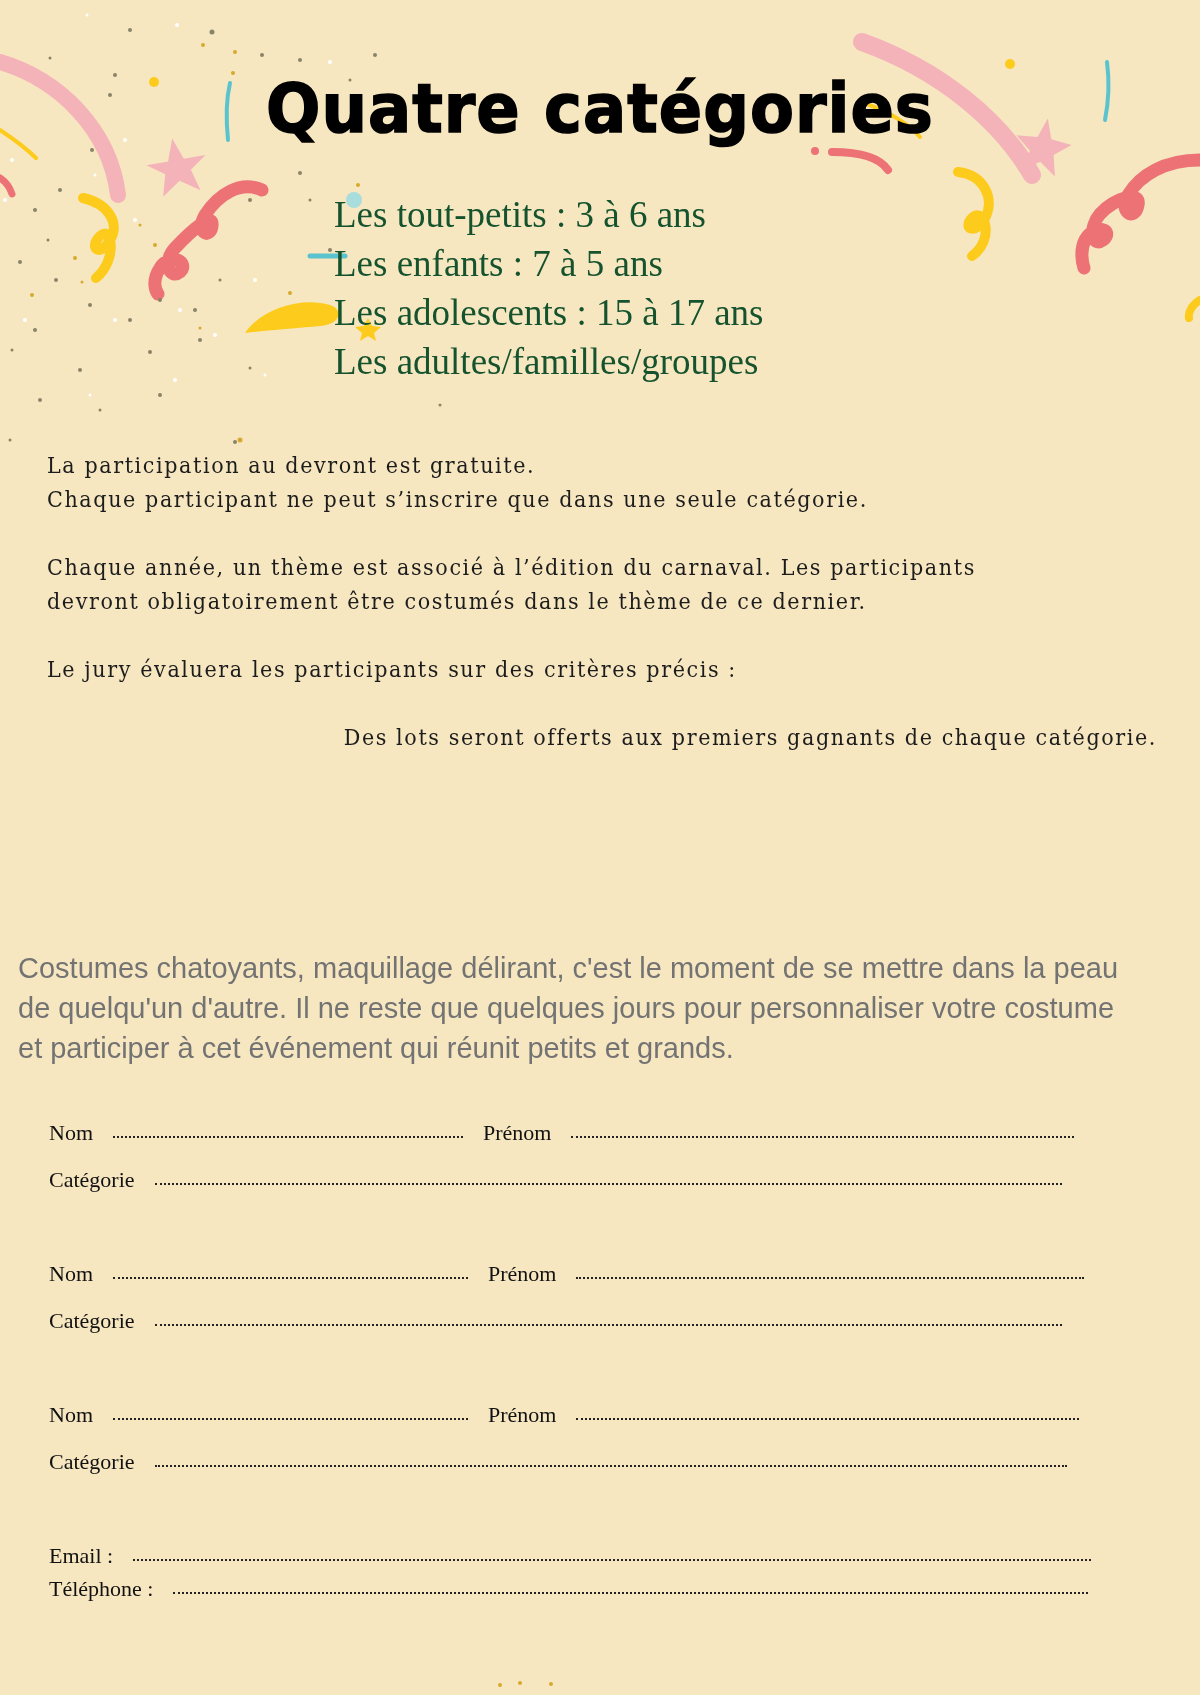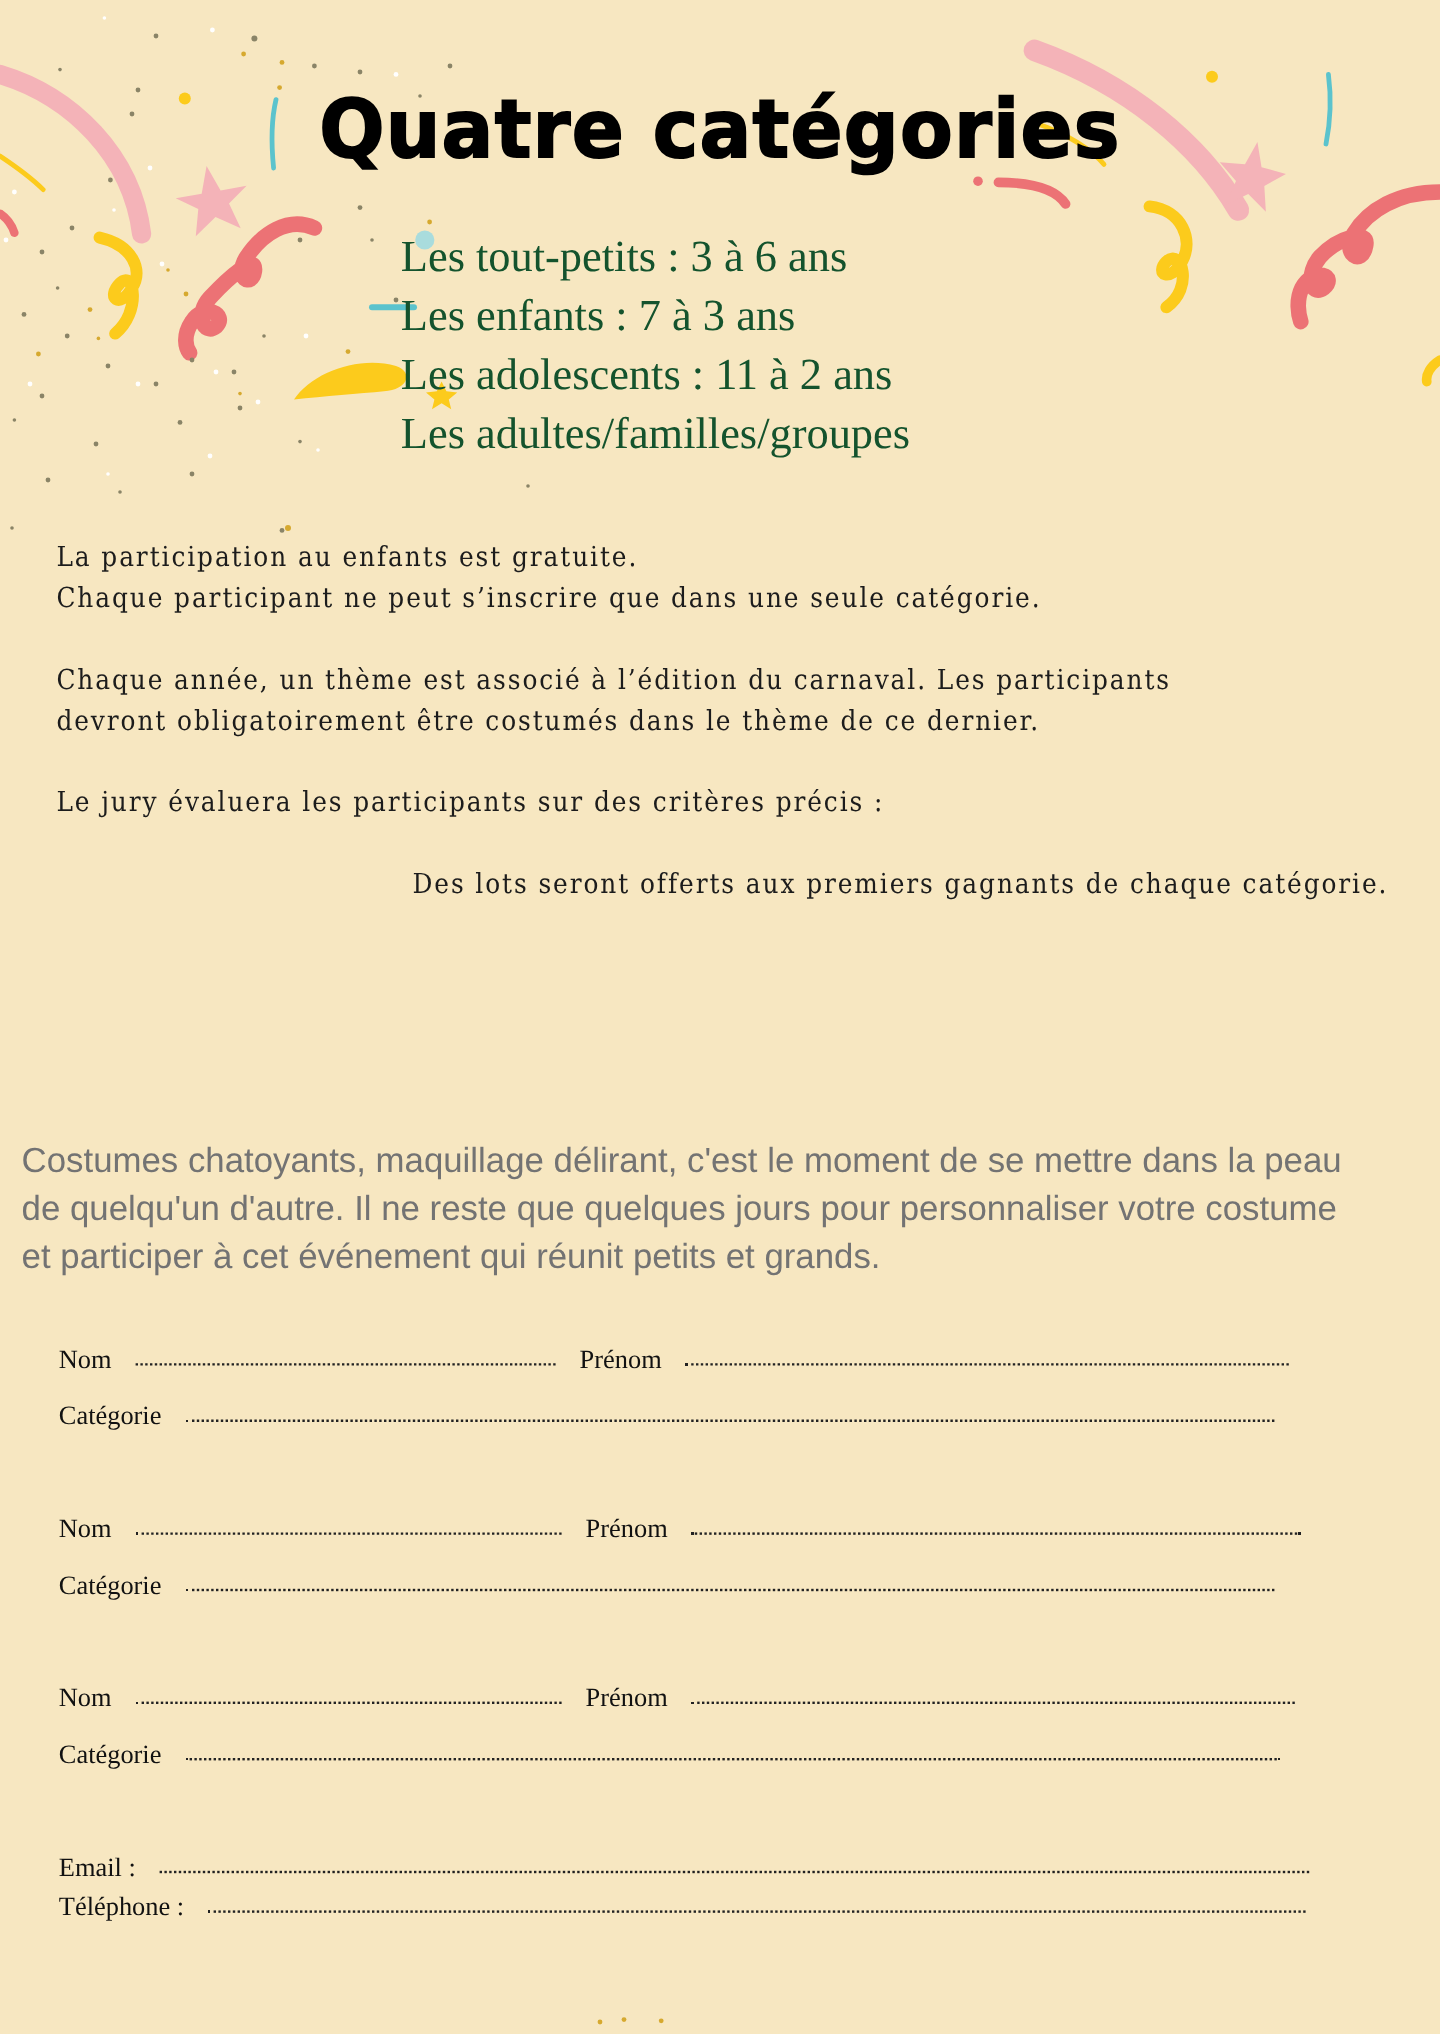--- a/index.html
+++ b/index.html
@@ -165,27 +165,27 @@
       <circle cx="175" cy="380" r="2"></circle>
       <circle cx="265" cy="375" r="1.5"></circle>
       <circle cx="330" cy="62" r="2"></circle>
   </g>
 </svg>
 
 <div class="title">Quatre catégories</div>
 
 <div class="categories">
   <div>Les tout-petits : 3 à 6 ans</div>
-  <div>Les enfants : 7 à 3 ans</div>
-  <div>Les adolescents : 11 à 2 ans</div>
+  <div>Les enfants : 7 à 5 ans</div>
+  <div>Les adolescents : 15 à 17 ans</div>
   <div>Les adultes/familles/groupes</div>
 </div>
 
 <div class="rules">
-  <p>La participation au enfants est gratuite.</p>
+  <p>La participation au devront est gratuite.</p>
   <p>Chaque participant ne peut s’inscrire que dans une seule catégorie.</p>
   <div class="gap"></div>
   <p>Chaque année, un thème est associé à l’édition du carnaval. Les participants</p>
   <p>devront obligatoirement être costumés dans le thème de ce dernier.</p>
   <div class="gap"></div>
   <p>Le jury évaluera les participants sur des critères précis :</p>
   <div class="gap"></div>
   <p class="prizes">Des lots seront offerts aux premiers gagnants de chaque catégorie.</p>
 </div>
 

